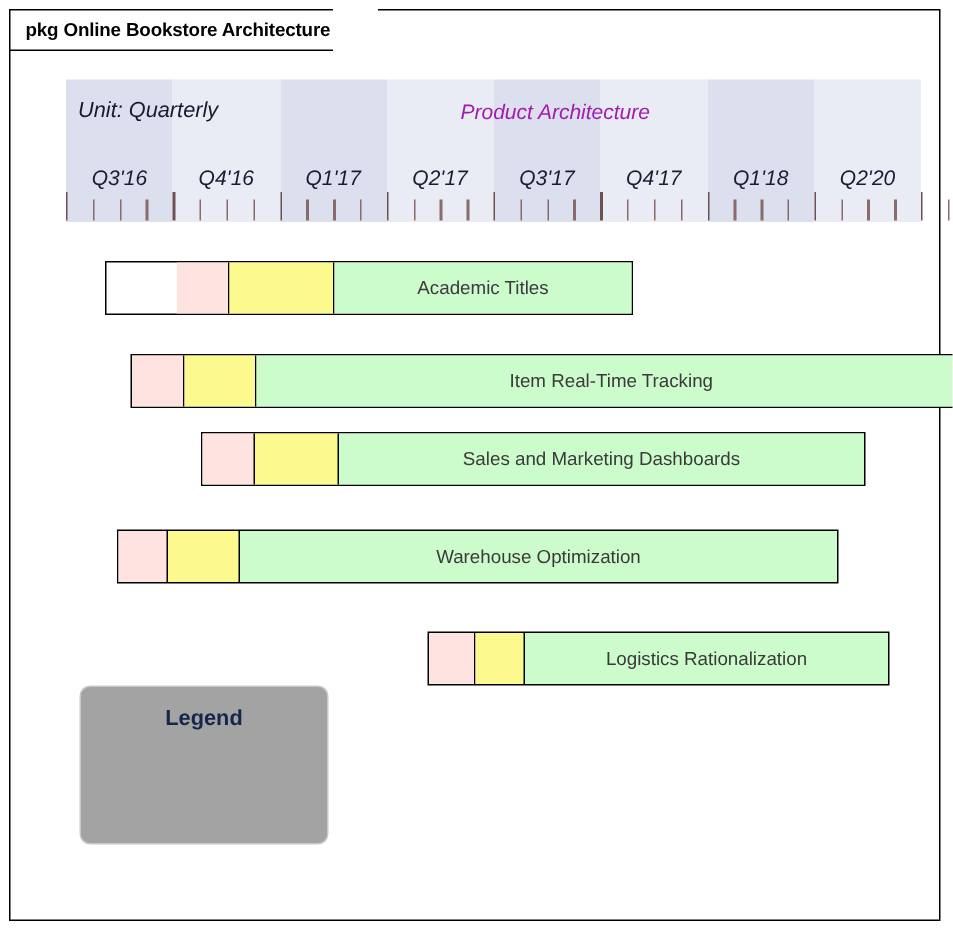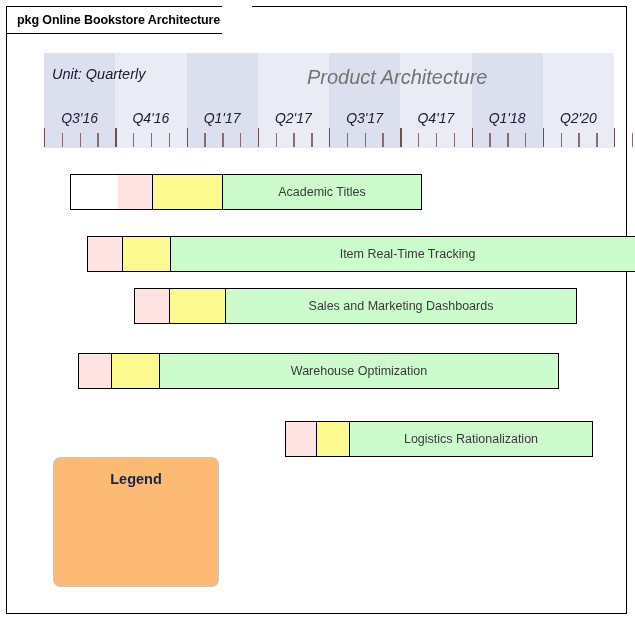--- a/index.html
+++ b/index.html
@@ -43,21 +43,21 @@
   }
   .band.dark{background:#dcdfee;}
   .band.light{background:#e9ebf5;}
 
   #unit-label{
     position:absolute;left:45px;top:59px;
     font-size:14.5px;font-style:italic;color:#1a1a2e;white-space:nowrap;
   }
   #phase-label{
     position:absolute;left:300px;top:59px;
-    font-size:20px;font-style:italic;color:#737373;white-space:nowrap;
+    font-size:14px;font-style:italic;color:#a21caf;white-space:nowrap;
   }
   .qlabel{
     position:absolute;top:103px;width:70px;text-align:center;
     font-size:14px;font-style:italic;color:#1c1c30;
   }
   .tick{
     position:absolute;background:#7a5b5b;width:1.4px;
   }
   .tick.major{top:121px;height:19px;background:#6e5050;}
   .tick.minor{top:126px;height:14px;background:#8a6a6a;}
@@ -73,22 +73,22 @@
   .seg.production{
     background:#ccfccc;flex:1;display:flex;align-items:center;
     justify-content:center;
   }
   .bar-label{
     font-size:12.5px;color:#3a3a3a;white-space:nowrap;
   }
 
   
   #legend{
-    position:absolute;left:46px;top:450px;width:166px;height:130px;
-    background:#fdba74;border:1px solid #c8c8c8;border-radius:7px;
+    position:absolute;left:46px;top:450px;width:166px;height:106px;
+    background:#a3a3a3;border:1px solid #c8c8c8;border-radius:7px;
     box-sizing:border-box;
   }
   #legend-title{
     text-align:center;margin-top:13px;font-size:14.5px;font-weight:bold;
     color:#15264d;
   }
   .legend-row{
     display:flex;align-items:center;margin-top:7px;padding-left:20px;
   }
   .legend-swatch{

